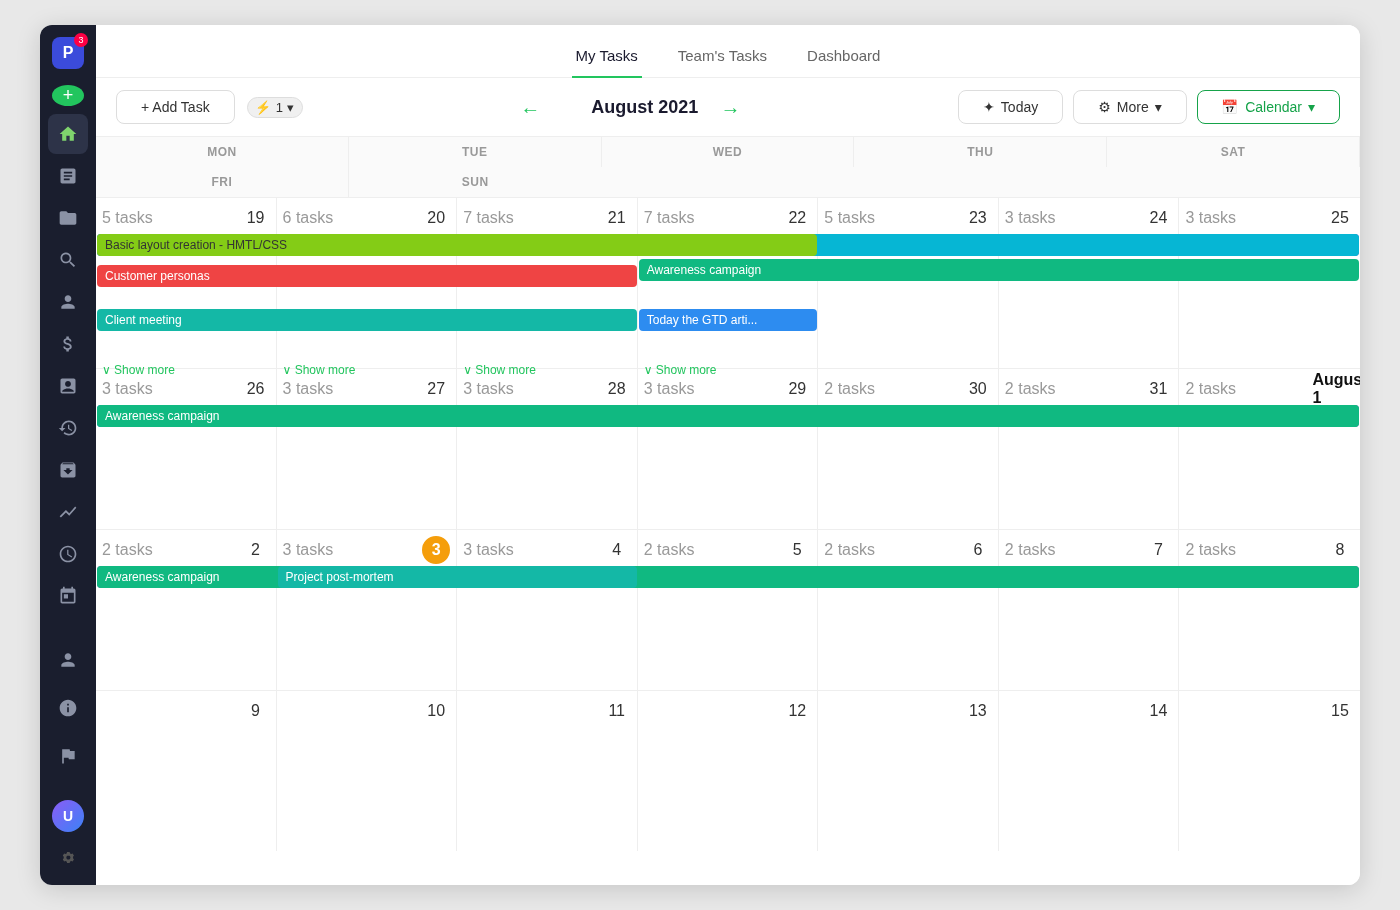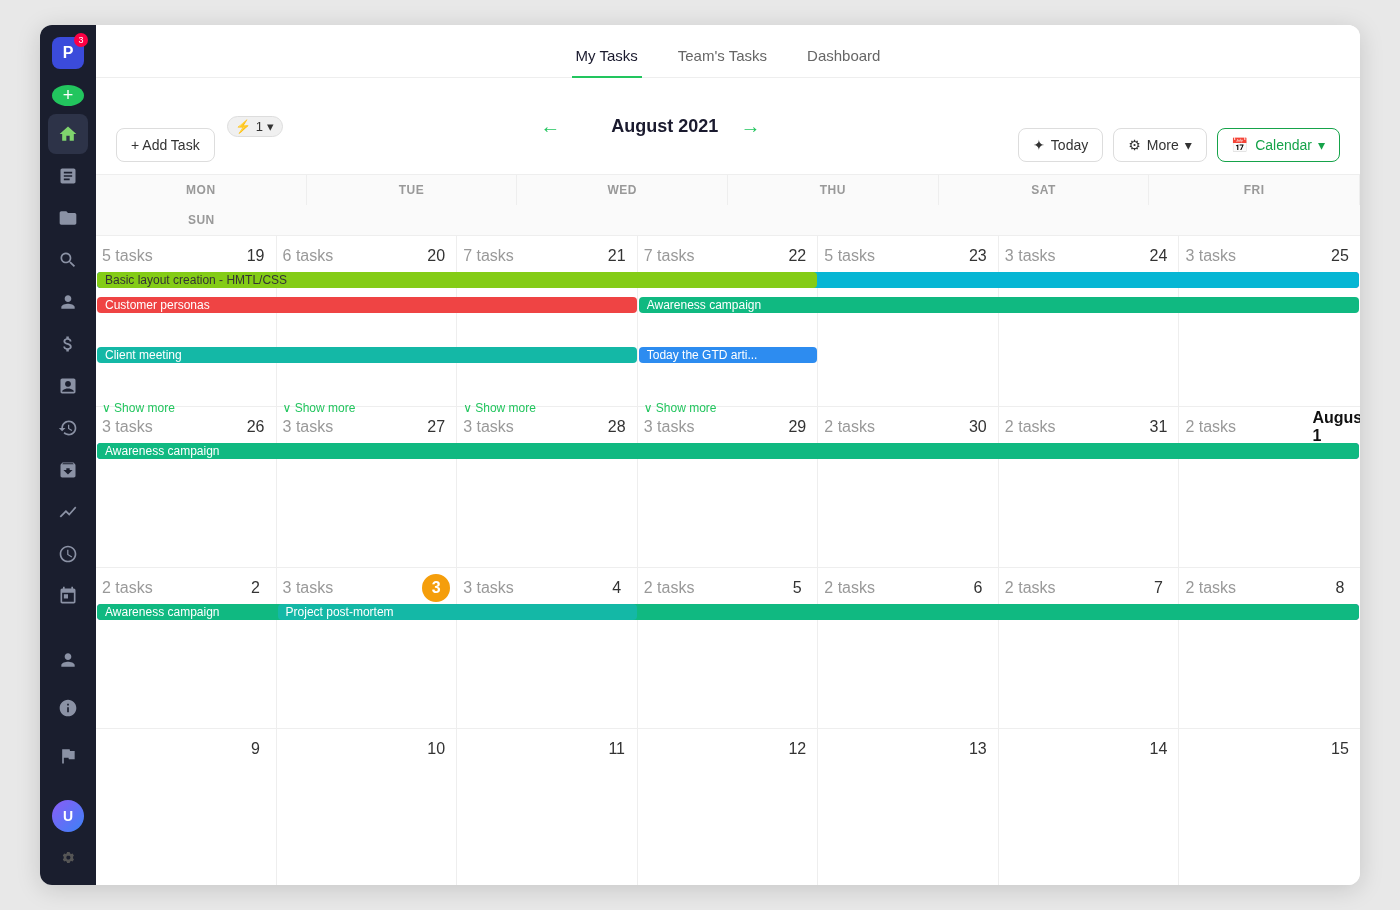--- a/index.html
+++ b/index.html
@@ -23,44 +23,44 @@
     
     .main-content { flex: 1; display: flex; flex-direction: column; background: #fff; overflow: hidden; }
     
     
     .header-tabs { display: flex; align-items: center; justify-content: center; padding: 12px 0 0; border-bottom: 1px solid #eee; gap: 32px; }
     .tab { padding: 10px 4px 12px; cursor: pointer; font-size: 15px; color: #666; border-bottom: 2px solid transparent; margin-bottom: -1px; }
     .tab.active { color: #1a1a2e; border-bottom-color: #22c55e; font-weight: 500; }
     
     
     .toolbar { display: flex; align-items: center; padding: 12px 20px; gap: 12px; border-bottom: 1px solid #eee; }
-    .btn { display: flex; align-items: center; gap: 6px; padding: 8px 14px; border-radius: 8px; border: 1px solid #ddd; background: white; cursor: pointer; font-size: 14px; color: #333; white-space: nowrap; margin-top: 38px; }
+    .btn { display: flex; align-items: center; gap: 6px; padding: 8px 24px; border-radius: 8px; border: 1px solid #ddd; background: white; cursor: pointer; font-size: 14px; color: #333; white-space: nowrap; }
     .btn-primary { color: #333; }
     .btn-green { color: #16a34a; border-color: #16a34a; }
     .nav-center { flex: 1; display: flex; align-items: center; justify-content: center; gap: 16px; }
     .nav-arrow { cursor: pointer; color: #22c55e; font-size: 20px; width: 32px; height: 32px; display: flex; align-items: center; justify-content: center; }
     .nav-month { font-size: 18px; font-weight: 600; color: #1a1a2e; margin-left: 29px; }
     .toolbar-right { display: flex; align-items: center; gap: 10px; margin-left: auto; }
     .filter-badge { background: #f0f0f0; border-radius: 12px; padding: 2px 8px; font-size: 13px; color: #333; border: 1px solid #ddd; cursor: pointer; display: flex; align-items: center; gap: 4px; }
     
     
     .calendar { flex: 1; overflow: hidden; display: flex; flex-direction: column; }
-    .day-headers { display: grid; grid-template-columns: repeat(6, 1fr); border-bottom: 1px solid #eee; background: #fafafa; }
+    .day-headers { display: grid; grid-template-columns: repeat(5, 1fr); border-bottom: 1px solid #eee; background: #fafafa; }
     .day-header { text-align: center; padding: 8px 0; font-size: 12px; font-weight: 600; color: #999; letter-spacing: 0.5px; text-transform: uppercase; border-right: 1px solid #eee; }
     .day-header:last-child { border-right: none; }
     
     .calendar-body { flex: 1; overflow-y: auto; }
     .week-row { display: grid; grid-template-columns: repeat(7, 1fr); border-bottom: 1px solid #eee; min-height: 160px; position: relative; }
     .day-cell { border-right: 1px solid #eee; padding: 6px 6px 4px; min-height: 160px; position: relative; }
     .day-cell:last-child { border-right: none; }
     .day-number-row { display: flex; align-items: center; justify-content: space-between; margin-bottom: 4px; }
     .day-tasks { font-size: 16px; color: #999; }
     .day-num { font-size: 16px; font-weight: 500; color: #333; width: 28px; height: 28px; display: flex; align-items: center; justify-content: center; border-radius: 50%; }
     .day-num.bold { font-weight: 700; color: #111; }
-    .event-bar { height: 16px; border-radius: 4px; display: flex; align-items: center; padding: 0 8px; font-size: 12px; font-weight: 500; color: white; overflow: hidden; white-space: nowrap; cursor: pointer; pointer-events: all; position: absolute; }
+    .event-bar { height: 22px; border-radius: 4px; display: flex; align-items: center; padding: 0 8px; font-size: 12px; font-weight: 500; color: white; overflow: hidden; white-space: nowrap; cursor: pointer; pointer-events: all; position: absolute; }
     
     .color-purple { background: #7c5cbf; }
     .color-red { background: #ef4444; }
     .color-green { background: #10b981; }
     .color-cyan { background: #06b6d4; }
     .color-teal { background: #14b8a6; }
     .color-lime { background: #84cc16; }
     .color-emerald { background: #059669; }
   </style>
 </head>
@@ -270,21 +270,21 @@
             </div>
           </div>
 
           <div style="position:absolute; top:36px; left:0; right:0; display:flex; flex-direction:column; gap:3px; pointer-events:none; padding: 0 0;">
 
             <div style="display:flex; height:22px; pointer-events:all;">
               <div class="event-bar color-purple" style="left: 0px; width: calc(100% - 2px); margin: 0px 1px; position: absolute; top: 0px;">Copywriting</div>
             </div>
 
             <div style="display:flex; height:22px; position:relative; pointer-events:all;">
-              <div class="event-bar color-red" style="left: calc(0%); width: calc(42.8571% - 2px); margin: 0px 1px; position: absolute; top: 0px;">Customer personas</div>
+              <div class="event-bar color-red" style="left: calc(0%); width: calc(42.8571% - 2px); margin: 6px 1px; position: absolute; top: 0px;">Customer personas</div>
               <div class="event-bar color-green" style="left: calc(42.8571%); width: calc(57.1429% - 2px); margin: 0px 1px; position: absolute; top: 0px;">Awareness campaign</div>
             </div>
 
             <div style="display:flex; height:22px; pointer-events:all;">
               <div class="event-bar color-cyan" style="left: 0px; width: calc(100% - 2px); margin: 0px 1px; position: absolute; top: 0px;">Art reception/update/creation</div>
             </div>
 
             <div style="display:flex; height:22px; position:relative; pointer-events:all;">
               <div class="event-bar color-teal" style="left: calc(0%); width: calc(42.8571% - 2px); margin: 0px 1px; position: absolute; top: 0px;">Client meeting</div>
               <div class="event-bar color-emerald" style="left: calc(42.8571%); width: calc(14.2857% - 2px); margin: 0px 1px; background: rgb(45, 140, 240); position: absolute; top: 0px;">Today the GTD arti...</div>

